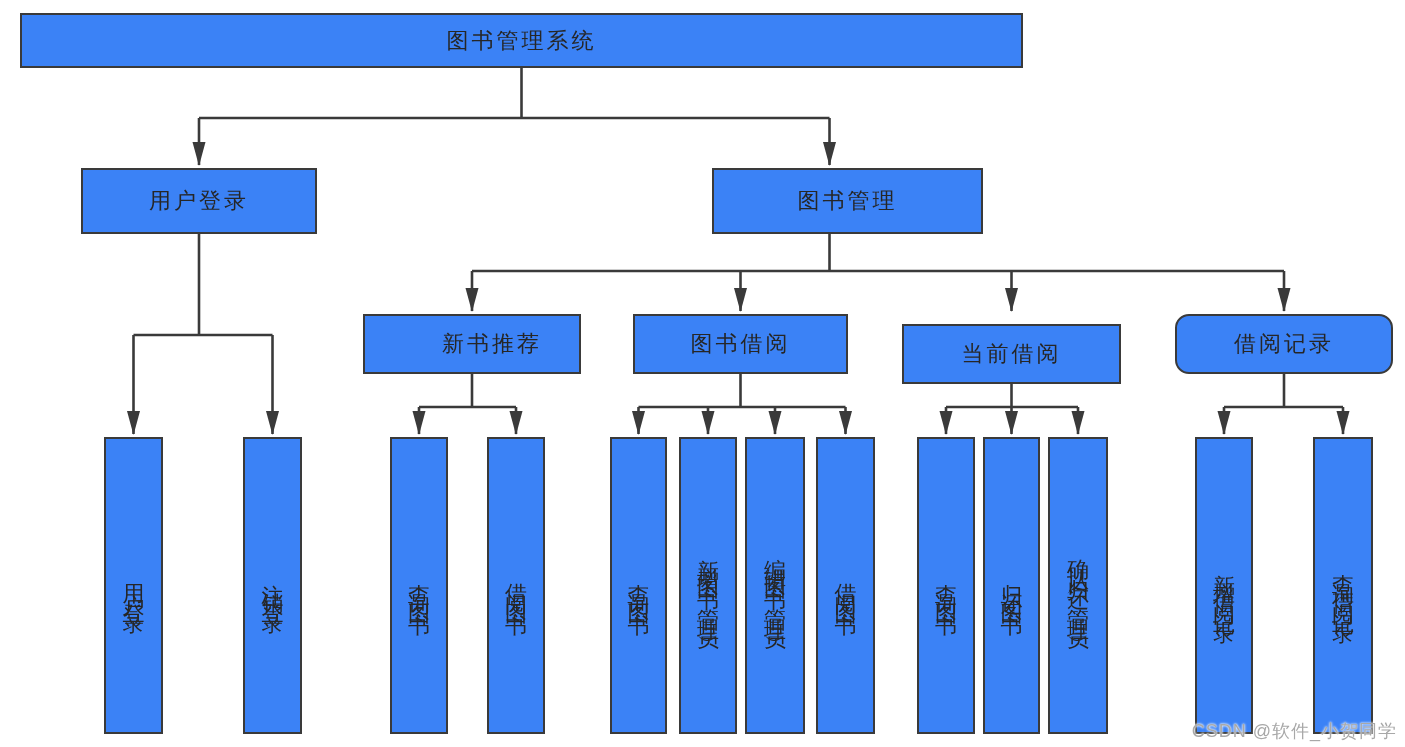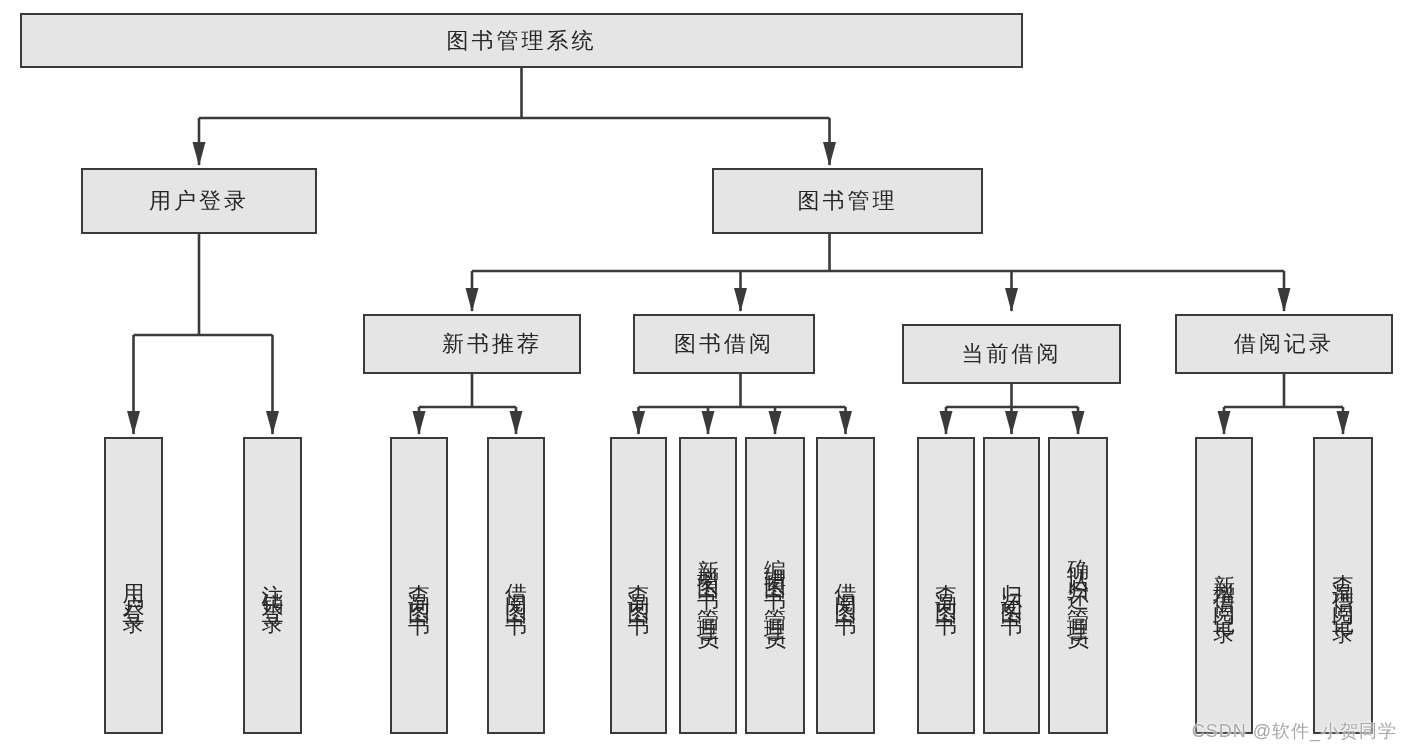--- a/index.html
+++ b/index.html
@@ -18,21 +18,21 @@
   #wires {
     position: absolute;
     left: 0; top: 0;
     width: 1405px;
     height: 747px;
   }
   .node {
     position: absolute;
     box-sizing: border-box;
     border: 2.5px solid #3a3a3a;
-    background: #e5e5e5;
+    background: #3b82f6;
     display: flex;
     align-items: center;
     justify-content: center;
     color: #262626;
   }
   .hbox span {
     font-size: 22px;
     letter-spacing: 3px;
     white-space: nowrap;
     color: #262626;
@@ -118,27 +118,27 @@
   <div class="node hbox" style="left:81px; top:168px; width:236px; height:66px;">
     <span>用户登录</span>
   </div>
   <div class="node hbox" style="left:712px; top:168px; width:271px; height:66px;">
     <span>图书管理</span>
   </div>
 
   <div class="node hbox" style="left:363px; top:314px; width:218px; height:60px;padding-left:40px;">
     <span>新书推荐</span>
   </div>
-  <div class="node hbox" style="left:633px; top:314px; width:182px; height:60px;">
+  <div class="node hbox" style="left:633px; top:314px; width:215px; height:60px;">
     <span>图书借阅</span>
   </div>
   <div class="node hbox" style="left:902px; top:324px; width:219px; height:60px;">
     <span>当前借阅</span>
   </div>
-  <div class="node hbox" style="left:1175px; top:314px; width:218px; height:60px;">
+  <div class="node hbox" style="left:1175px; top:314px; width:218px; height:60px;border-radius:14px;">
     <span>借阅记录</span>
   </div>
 
   <div class="node vbox" style="left:104px; top:437px; width:59px; height:297px;">
     <span>用户登录</span>
   </div>
   <div class="node vbox" style="left:243px; top:437px; width:59px; height:297px;">
     <span>注销登录</span>
   </div>
 

